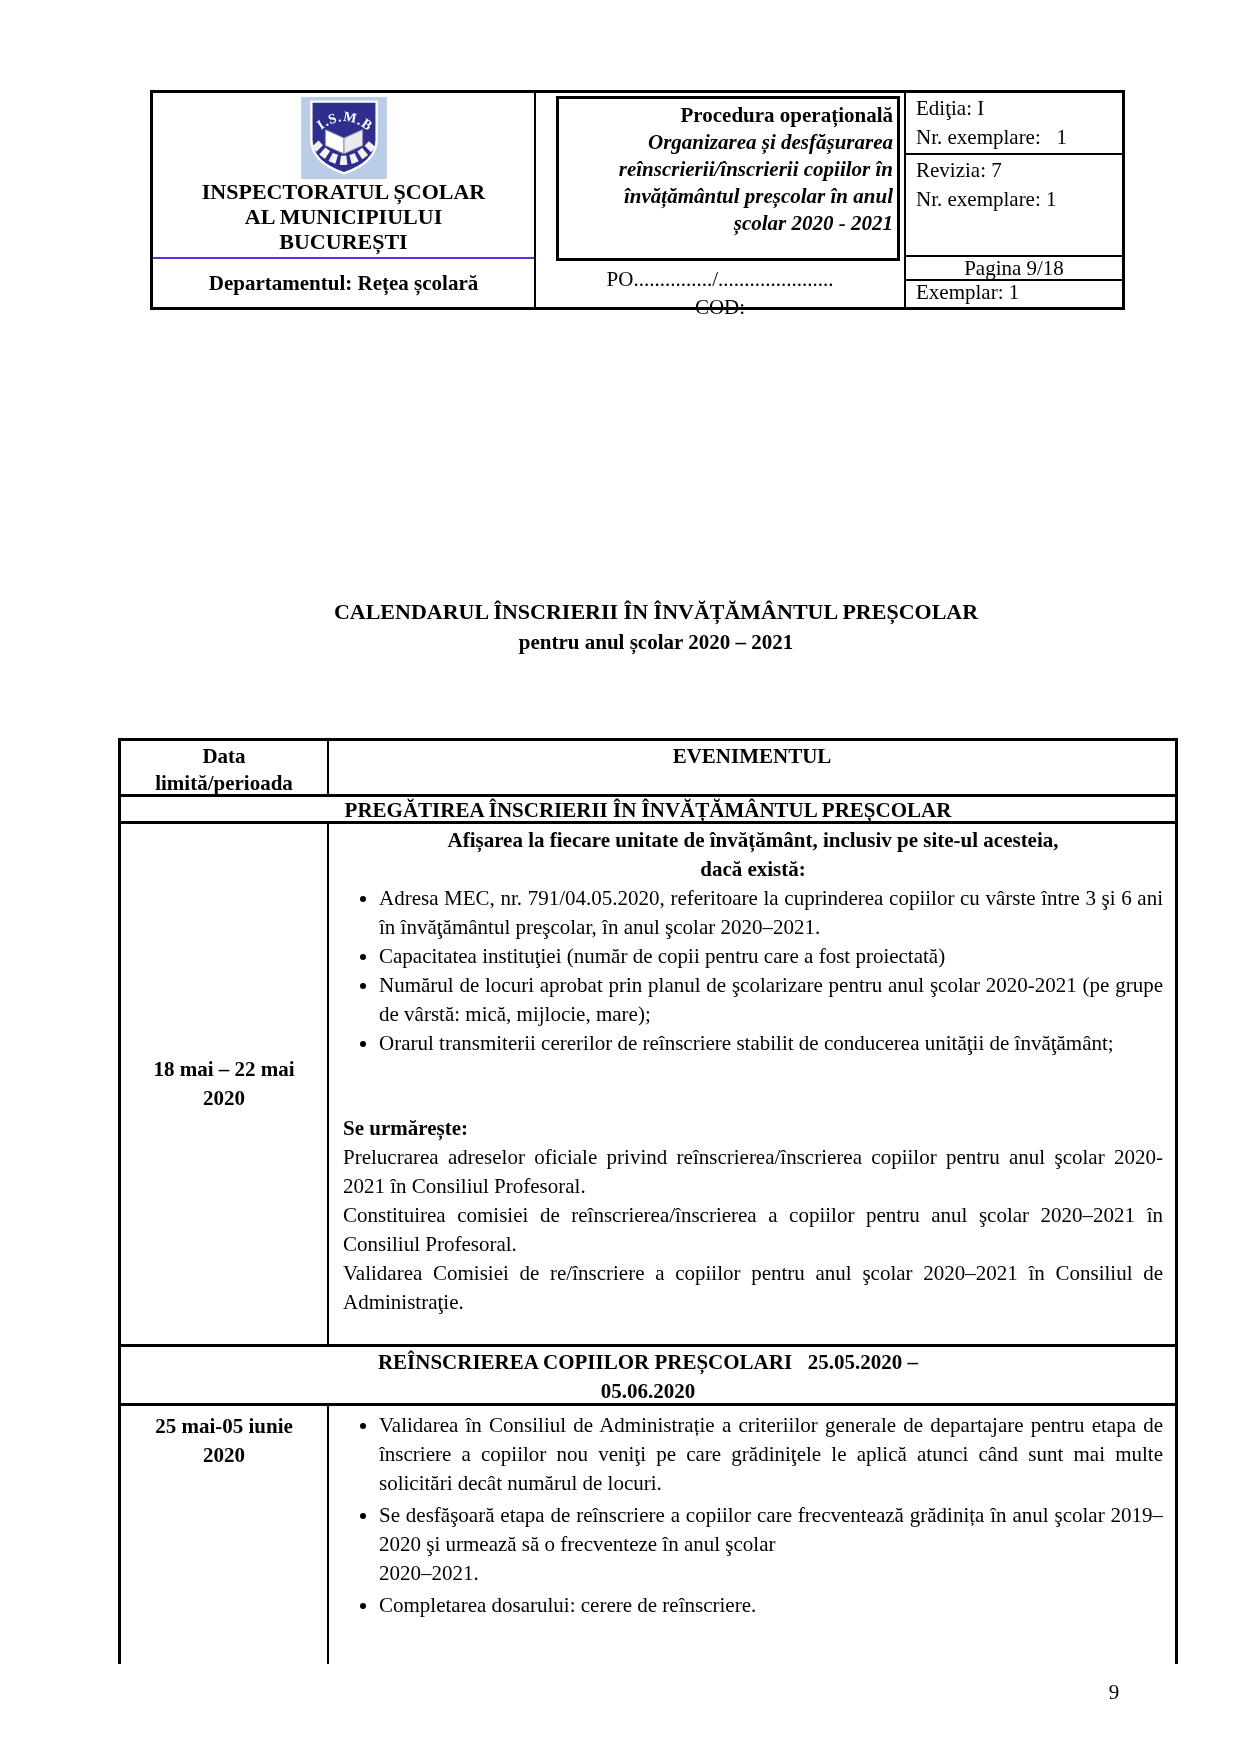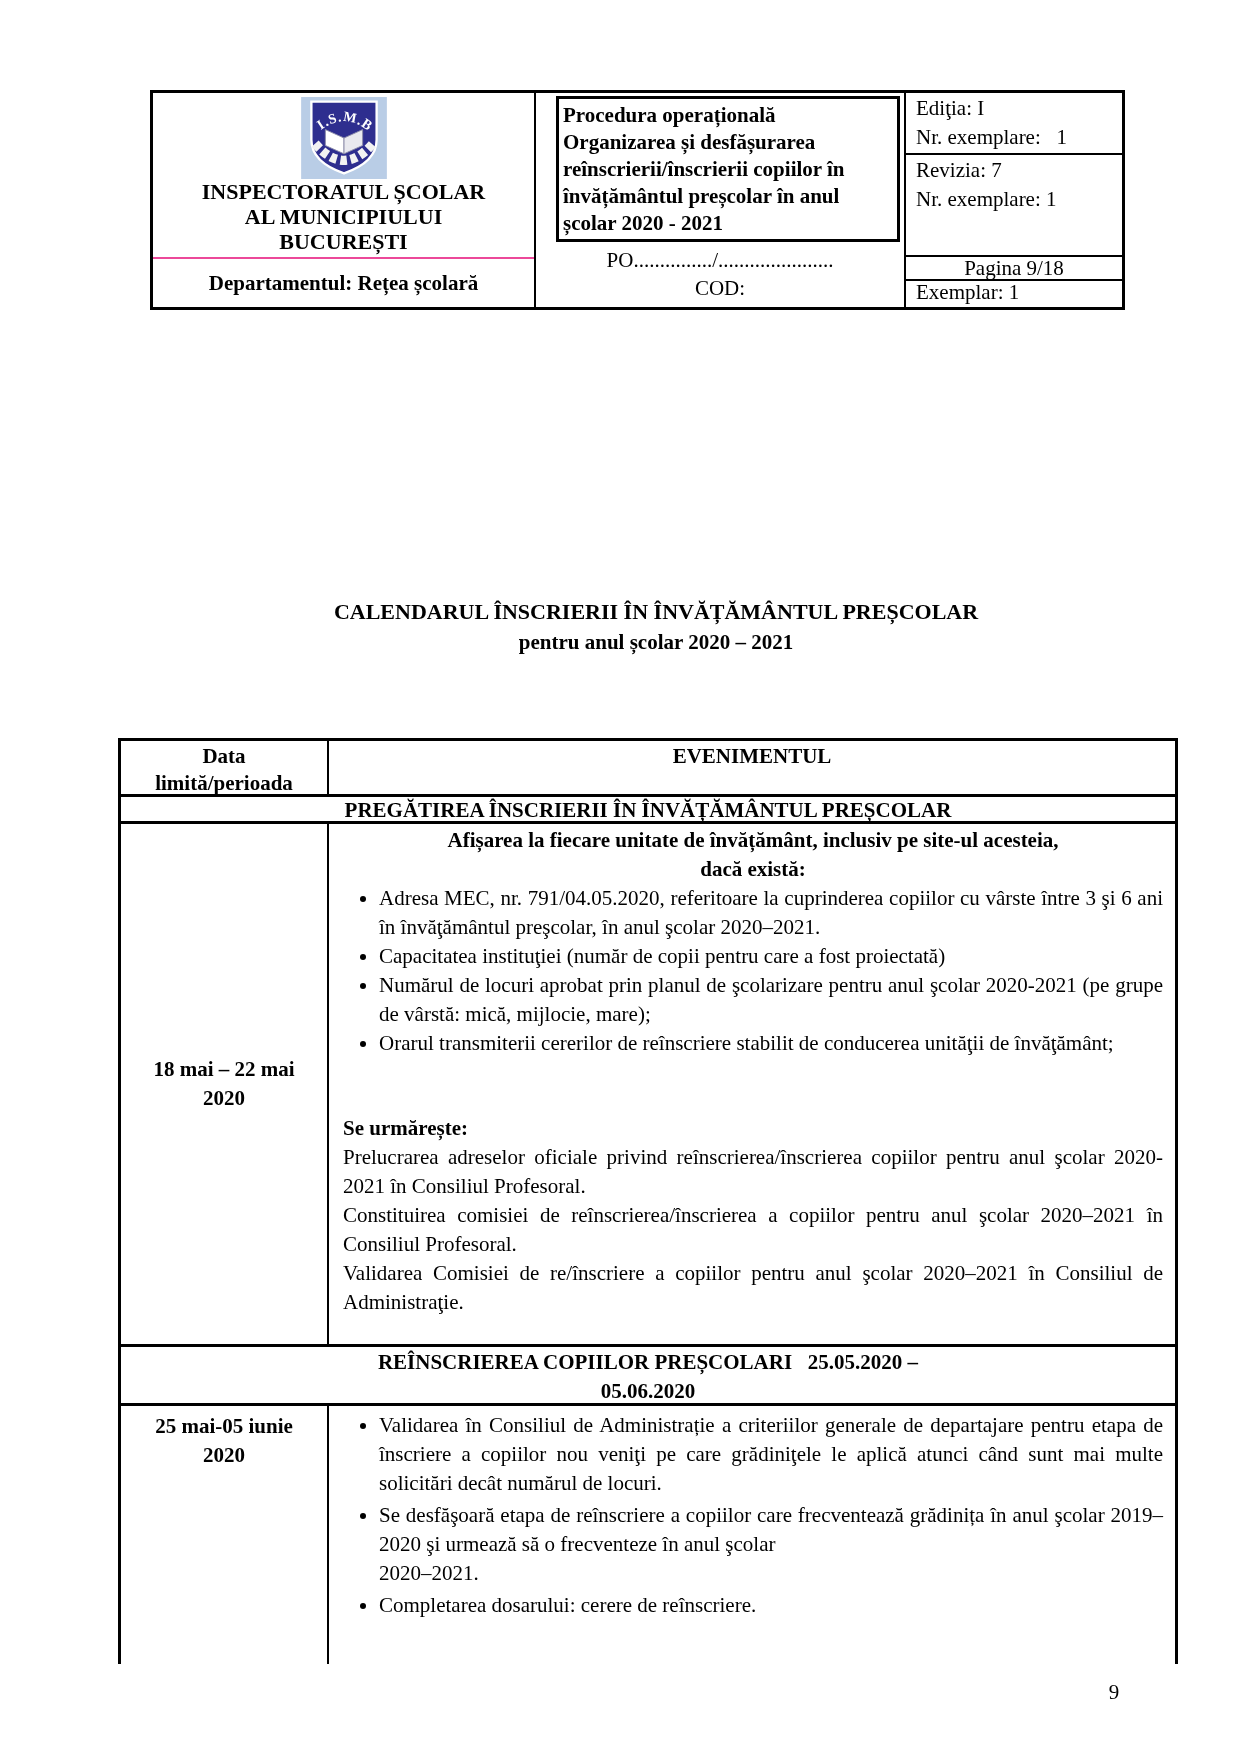--- a/index.html
+++ b/index.html
@@ -21,33 +21,33 @@
     position: absolute; left: 150px; top: 90px;
     width: 975px; height: 220px;
     border: 3px solid #000;
     display: flex;
   }
   .hcol1 { width: 383px; border-right: 2px solid #000; display: flex; flex-direction: column; }
   .hcol1-top { height: 164px; text-align: center; overflow: hidden; }
   .logo-wrap { margin-top: 4px; height: 82px; }
   .institution { font-weight: bold; font-size: 22px; line-height: 25px; }
   .hcol1-bottom {
-    flex: 1; border-top: 2px solid #ec4899;
+    flex: 1; border-top: 2px solid #6d28d9;
     display: flex; align-items: center; justify-content: center;
     font-weight: bold; font-size: 21px;
   }
   .hcol2 { width: 370px; border-right: 2px solid #000; }
   .proc-box {
     margin: 3px 4px 0 20px;
     border: 3px solid #000;
-    padding: 3px 4px 2px 4px;
-    text-align: left;
+    padding: 3px 4px 21px 4px;
+    text-align: right;
   }
   .proc-title { font-weight: bold; font-size: 21px; line-height: 27px; }
-  .proc-subtitle { font-weight: bold; font-size: 21px; line-height: 27px; }
+  .proc-subtitle { font-weight: bold; font-style: italic; font-size: 21px; line-height: 27px; }
   .cod-area { text-align: center; margin-top: 4px; line-height: 28px; font-size: 21px; }
   .hcol3 { flex: 1; display: flex; flex-direction: column; font-size: 21px; }
   .hc3a { height: 62px; border-bottom: 2px solid #000; padding: 1px 16px 0 10px; line-height: 29px; }
   .hc3b { flex: 1; padding: 1px 4px 0 10px; line-height: 29px; }
   .hc3c { height: 24px; border-top: 2px solid #000; text-align: center; line-height: 23px; }
   .hc3d { height: 28px; border-top: 2px solid #000; padding-left: 10px; line-height: 23px; }
 
   
   .doc-title { position: absolute; left: 126px; top: 596px; width: 1060px; text-align: center; }
   .doc-title-1 { font-weight: bold; font-size: 22px; line-height: 31px; }

